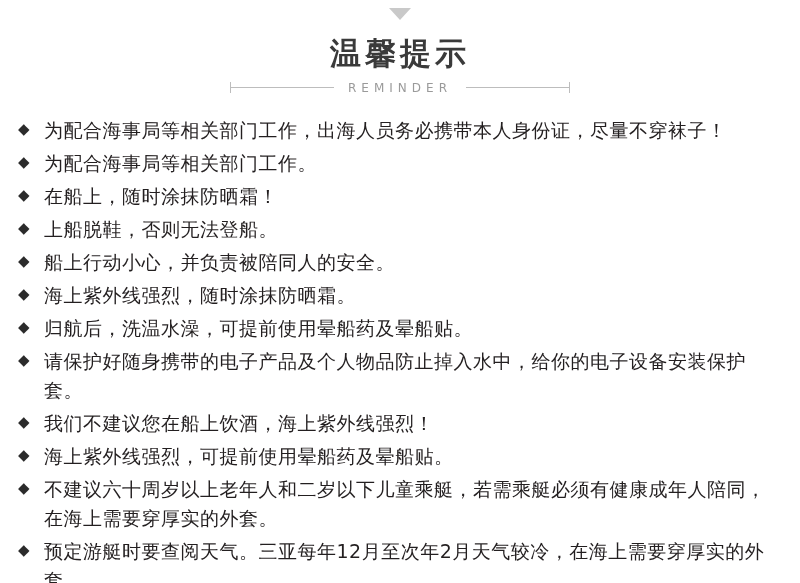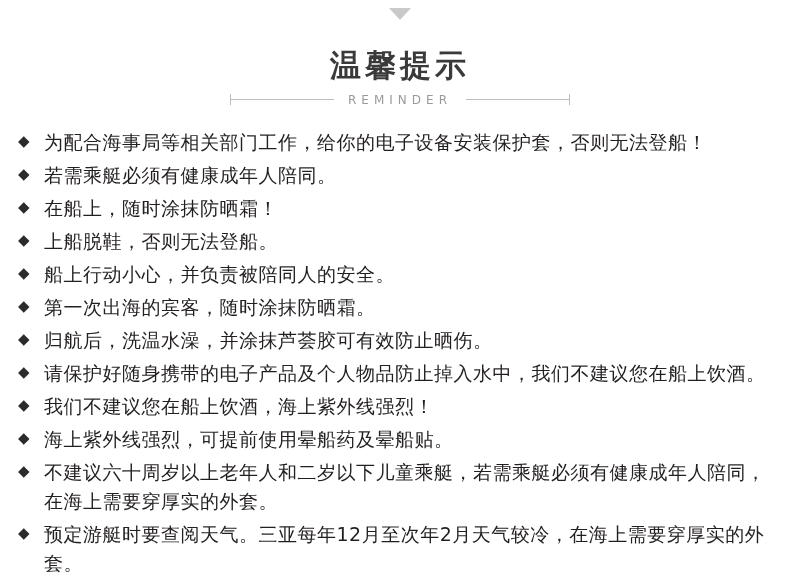--- a/index.html
+++ b/index.html
@@ -28,21 +28,21 @@
   }
   .caret {
     width: 0;
     height: 0;
     margin: 0 auto;
     border-left: 11px solid transparent;
     border-right: 11px solid transparent;
     border-top: 12px solid #c9c9c9;
   }
   .title {
-    margin-top: 28px;
+    margin-top: 16px;
     font-size: 31px;
     font-weight: bold;
     letter-spacing: 4px;
     color: #3a3a3a;
     line-height: 1.1;
   }
   .sub-wrap {
     margin: 10px auto 18px;
     width: 340px;
     display: flex;
@@ -114,49 +114,49 @@
     <div class="sub-wrap">
       <div class="sub-line left"></div>
       <div class="subtitle">REMINDER</div>
       <div class="sub-line right"></div>
     </div>
   </div>
 
   <ul class="list" id="reminder-list">
       <li class="item">
         <span class="bullet">◆</span>
-        <span class="text">为配合海事局等相关部门工作，给你的电子设备安装保护套，否则无法登船！</span>
+        <span class="text">为配合海事局等相关部门工作，出海人员务必携带本人身份证，尽量不穿袜子！</span>
       </li>
       <li class="item">
         <span class="bullet">◆</span>
-        <span class="text">若需乘艇必须有健康成年人陪同。</span>
+        <span class="text">为配合海事局等相关部门工作。</span>
       </li>
       <li class="item">
         <span class="bullet">◆</span>
         <span class="text">在船上，随时涂抹防晒霜！</span>
       </li>
       <li class="item">
         <span class="bullet">◆</span>
         <span class="text">上船脱鞋，否则无法登船。</span>
       </li>
       <li class="item">
         <span class="bullet">◆</span>
         <span class="text">船上行动小心，并负责被陪同人的安全。</span>
       </li>
       <li class="item">
         <span class="bullet">◆</span>
-        <span class="text">第一次出海的宾客，随时涂抹防晒霜。</span>
+        <span class="text">海上紫外线强烈，随时涂抹防晒霜。</span>
       </li>
       <li class="item">
         <span class="bullet">◆</span>
-        <span class="text">归航后，洗温水澡，并涂抹芦荟胶可有效防止晒伤。</span>
+        <span class="text">归航后，洗温水澡，可提前使用晕船药及晕船贴。</span>
       </li>
       <li class="item">
         <span class="bullet">◆</span>
-        <span class="text">请保护好随身携带的电子产品及个人物品防止掉入水中，我们不建议您在船上饮酒。</span>
+        <span class="text">请保护好随身携带的电子产品及个人物品防止掉入水中，给你的电子设备安装保护套。</span>
       </li>
       <li class="item">
         <span class="bullet">◆</span>
         <span class="text">我们不建议您在船上饮酒，海上紫外线强烈！</span>
       </li>
       <li class="item">
         <span class="bullet">◆</span>
         <span class="text">海上紫外线强烈，可提前使用晕船药及晕船贴。</span>
       </li>
       <li class="item">

